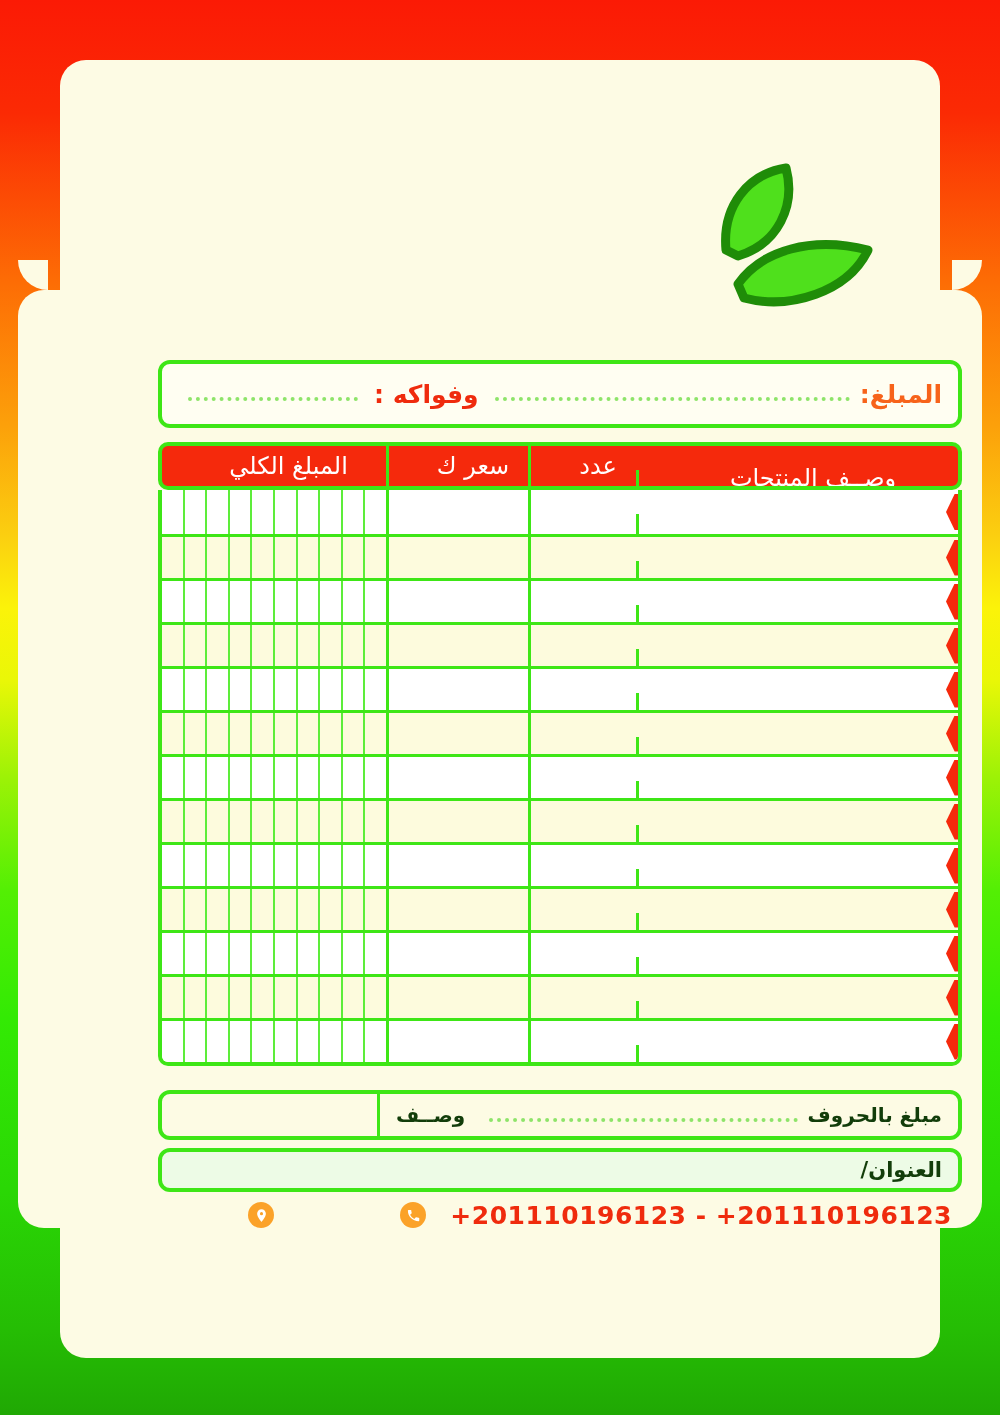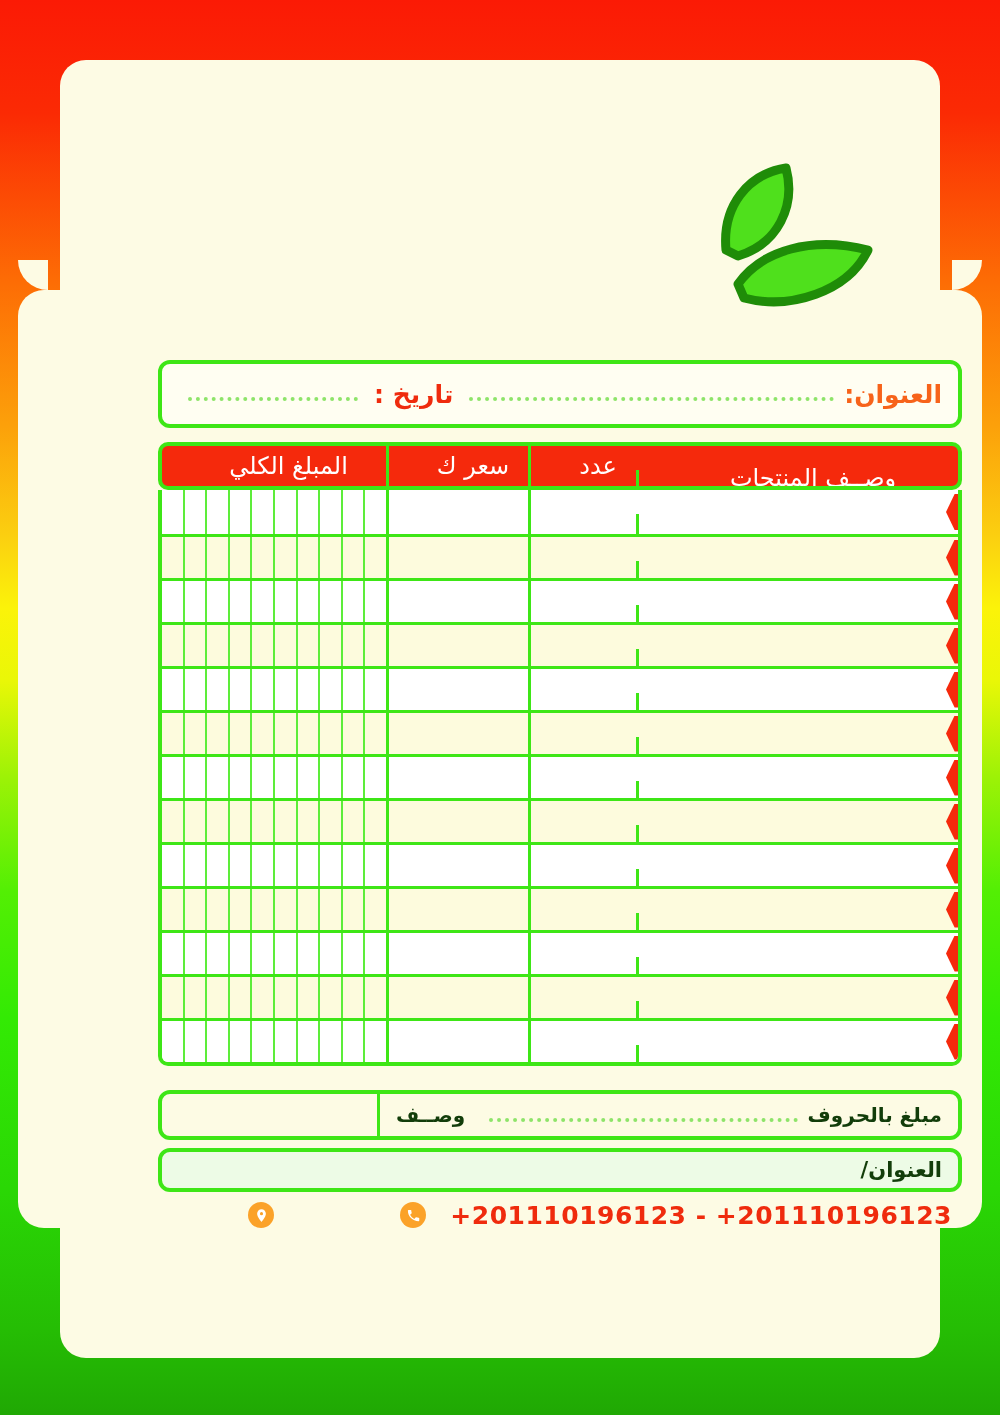--- a/index.html
+++ b/index.html
@@ -357,23 +357,23 @@
         <i style="right:0; bottom:-30px;"></i>
       </div>
 
 
     <svg id="logo-leaves" viewBox="0 0 190 160">
       <path d="M18 92 C14 48 40 16 78 10 C88 48 70 86 30 98 Z" fill="#4fe01c" stroke="#1f8c08" stroke-width="9" stroke-linejoin="round"></path>
       <path d="M30 126 C54 92 104 78 160 92 C140 134 82 152 36 140 Z" fill="#4fe01c" stroke="#1f8c08" stroke-width="9" stroke-linejoin="round"></path>
     </svg>
 
     <div id="buyer-row" class="fieldbox">
-      <span class="lbl-buyer">العنوان:</span>
+      <span class="lbl-buyer">المبلغ:</span>
       <span class="dots"></span>
-      <span class="lbl-date">تاريخ :</span>
+      <span class="lbl-date">وفواكه :</span>
       <span class="dots short"></span>
     </div>
 
     <div id="table">
 
       <div id="thead">
         <div class="th c-desc">وصــف المنتجات</div>
         <div class="th c-qty">عدد</div>
         <div class="th c-price">سعر ك</div>
         <div class="th c-total">المبلغ الكلي</div>

